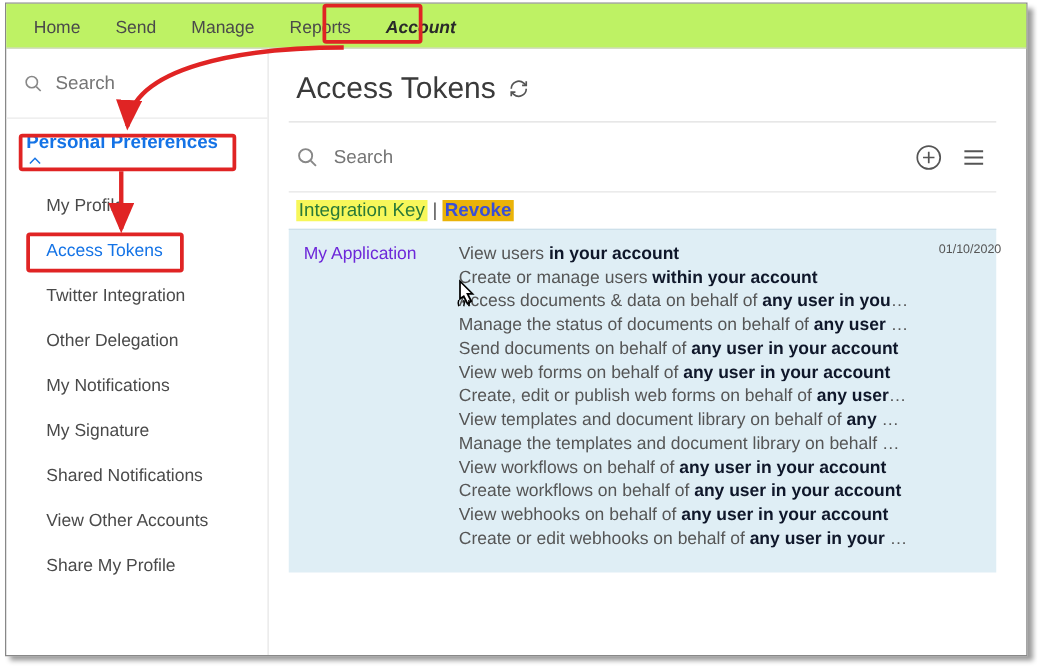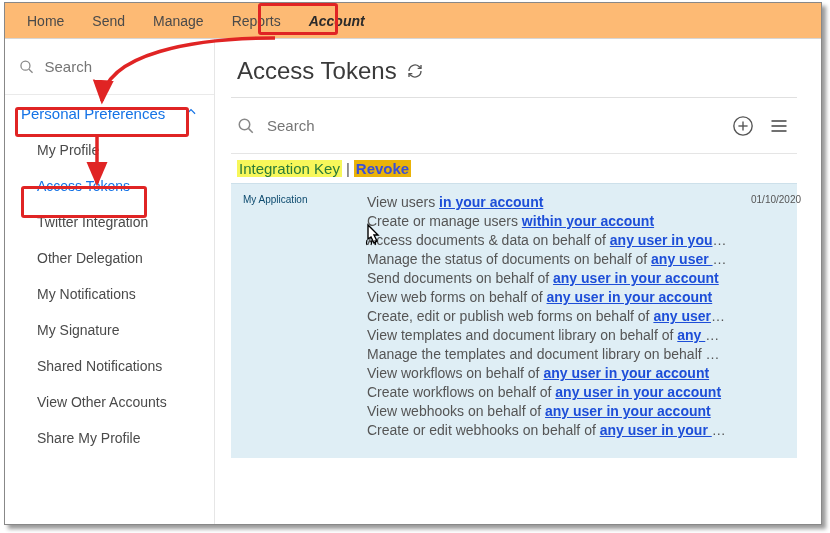--- a/index.html
+++ b/index.html
@@ -1,43 +1,43 @@
 <!DOCTYPE html>
 <html><head>
   <meta charset="utf-8">
   <style>
     * { margin: 0; padding: 0; box-sizing: border-box; font-family: -apple-system, BlinkMacSystemFont, "Segoe UI", Arial, sans-serif; }
     body { width: 830px; height: 533px; background: #fff; position: relative; }
     .frame { position: absolute; top: 2px; left: 4px; right: 8px; bottom: 8px; background: #fff; border: 1px solid #888; box-shadow: 4px 4px 4px rgba(0,0,0,0.4); }
-    .tabs { display: flex; border-bottom: 1px solid #d6d6d6; background: #fdba74; padding: 0 8px; height: 36px; align-items: stretch; }
+    .tabs { display: flex; border-bottom: 1px solid #d6d6d6; background: #bef264; padding: 0 8px; height: 36px; align-items: stretch; }
     .tab { padding: 0 14px; display: flex; align-items: center; font-size: 14px; color: #4a4a4a; cursor: pointer; }
     .tab.active { font-weight: 700; color: #2a2a2a; font-style: italic; }
     .body { display: flex; height: calc(100% - 36px); }
     .sidebar { width: 210px; border-right: 1px solid #e6e6e6; display: flex; flex-direction: column; }
     .side-search { display: flex; align-items: center; gap: 10px; padding: 10px 14px; border-bottom: 1px solid #eaeaea; height: 56px; }
     .side-search input { border: none; outline: none; font-size: 15px; color: #555; width: 100%; background: transparent; }
-    .section-header { display: flex; align-items: flex-start; justify-content: space-between; padding: 10px 16px; font-size: 15px; color: #1473e6; cursor: pointer; font-weight: 400; }
+    .section-header { display: flex; align-items: flex-start; justify-content: space-between; padding: 10px 16px; font-size: 15px; color: #1473e6; cursor: pointer; font-weight: 700; flex-direction: column; }
     .side-items { display: flex; flex-direction: column; }
     .side-item { padding: 10px 32px; font-size: 14px; color: #4a4a4a; cursor: pointer; }
     .side-item.active { color: #1473e6; }
     .main { flex: 1; padding: 0 24px 0 16px; overflow: hidden; }
     .page-title-row { display: flex; align-items: center; gap: 10px; padding: 18px 0 12px 6px; border-bottom: 1px solid #e0e0e0; }
     .page-title { font-size: 24px; color: #3a3a3a; font-weight: 300; }
     .main-search-row { display: flex; align-items: center; padding: 10px 6px; border-bottom: 1px solid #e5e5e5; height: 56px; }
     .main-search { display: flex; align-items: center; gap: 12px; flex: 1; }
     .main-search input { border: none; outline: none; font-size: 15px; color: #555; background: transparent; }
     .icon-btn { width: 24px; height: 24px; display: flex; align-items: center; justify-content: center; cursor: pointer; margin-left: 12px; }
     .legend { padding: 6px 6px; font-size: 15px; color: #555; display: flex; align-items: center; gap: 4px; }
     .legend-key { background: #f7f75a; color: #2a7a38; padding: 0 2px; font-weight: 400; }
     .legend-revoke { background: #eab308; color: #3a4fd6; padding: 0 2px; font-weight: 700; }
     .token-row { background: #dfeef5; border-top: 1px solid #cde0ea; padding: 10px 12px 20px 12px; display: flex; gap: 24px; }
-    .app-name { width: 100px; font-size: 10px; color: #0c4a6e; flex-shrink: 0; }
+    .app-name { width: 100px; font-size: 14px; color: #6d28d9; flex-shrink: 0; }
     .perms { flex: 1; display: flex; flex-direction: column; gap: 3px; position: relative; }
     .perm { font-size: 14px; color: #555; white-space: nowrap; overflow: hidden; text-overflow: ellipsis; max-width: 360px; }
-    .perm b { font-weight: 700; color: #1d4ed8; text-decoration: underline; }
+    .perm b { font-weight: 700; color: #0f172a; }
     .date { font-size: 10px; color: #555; margin-left: auto; flex-shrink: 0; }
     .search-icon-svg { width: 18px; height: 18px; stroke: #888; stroke-width: 2; fill: none; }
     .chev-up { width: 14px; height: 14px; stroke: #1473e6; stroke-width: 2; fill: none; }
     .refresh-svg { width: 16px; height: 16px; stroke: #555; stroke-width: 2; fill: none; }
     .plus-svg { width: 22px; height: 22px; stroke: #555; stroke-width: 1.5; fill: none; }
     .ham-svg { width: 20px; height: 20px; stroke: #555; stroke-width: 2; fill: none; }
     
     .hl { position: absolute; border: 3px solid #e02424; border-radius: 3px; pointer-events: none; z-index: 50; }
     .hl-tab { top: 0px; left: 253px; width: 80px; height: 32px; }
     .hl-section { top: 104px; left: 10px; width: 174px; height: 30px; }

